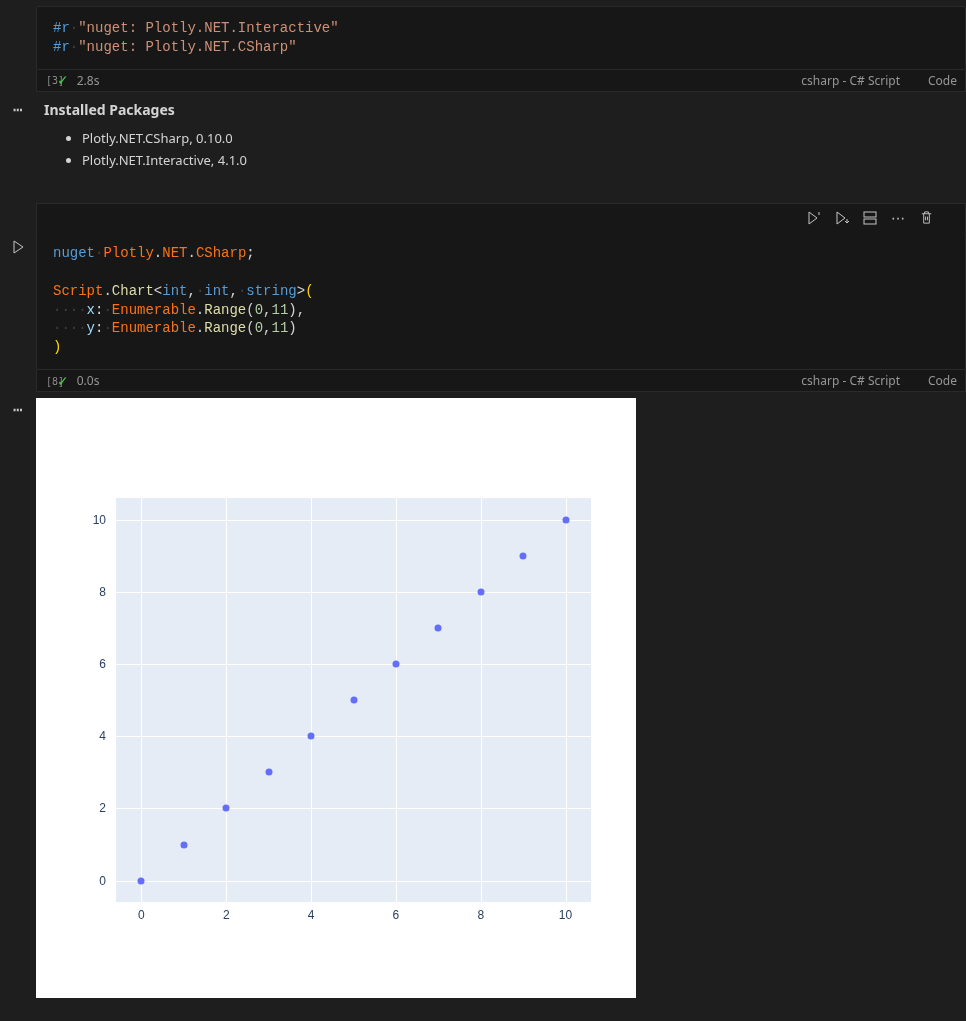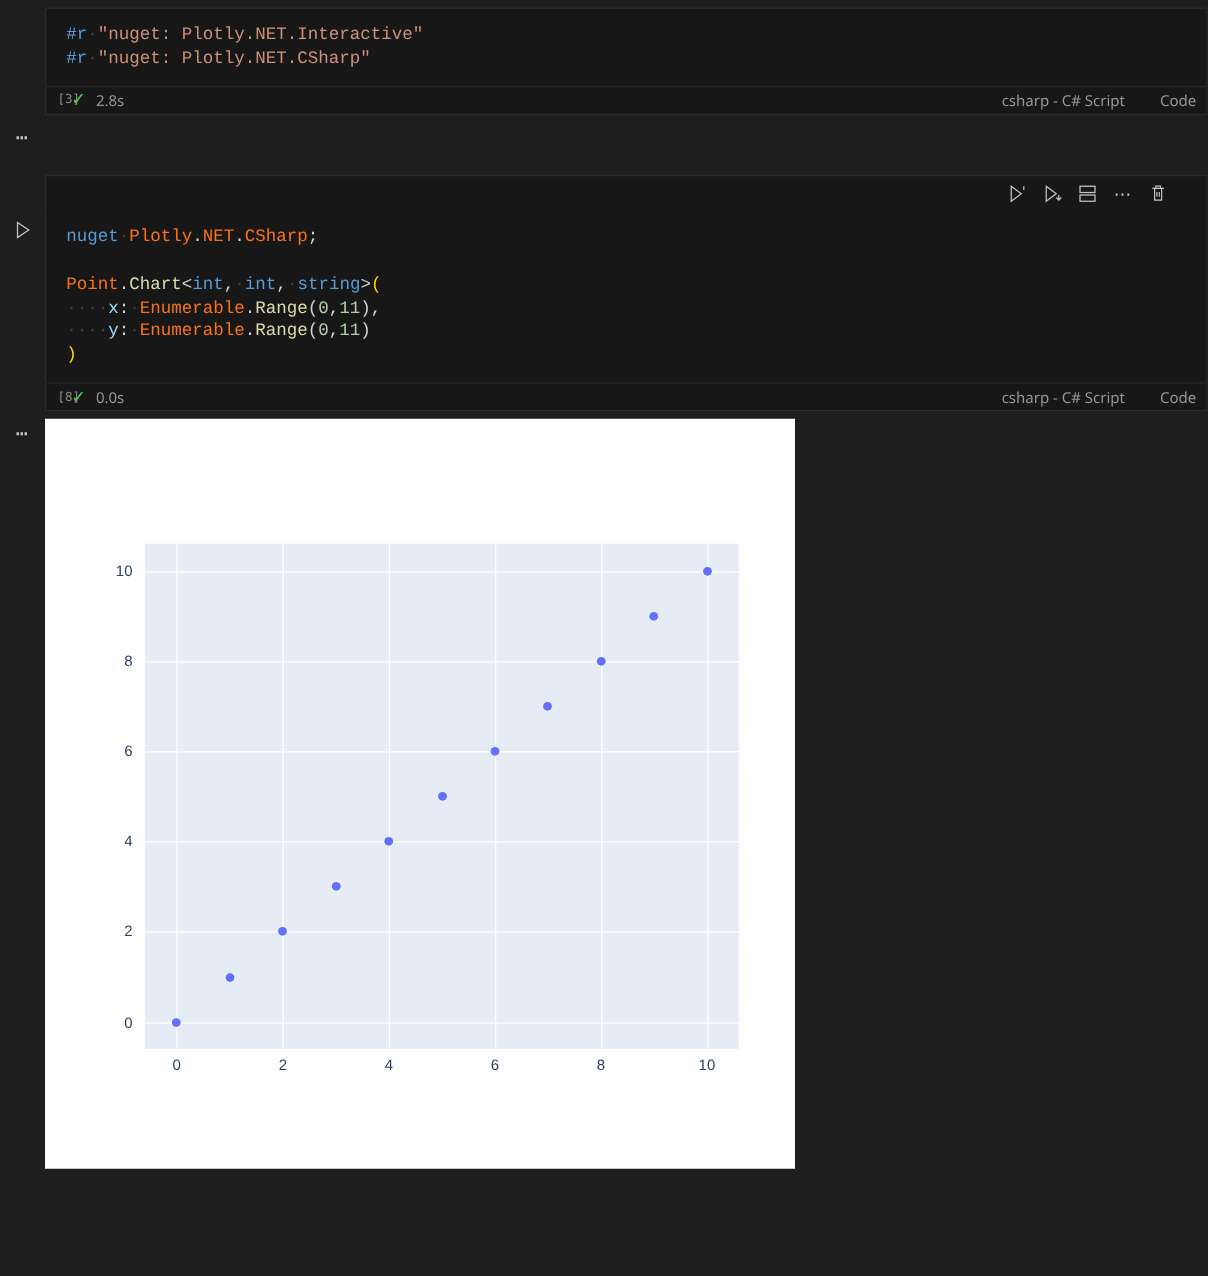--- a/index.html
+++ b/index.html
@@ -205,20 +205,27 @@
     </span>
     <span class="lang-tags">
       <span>csharp - C# Script</span>
       <span>Code</span>
     </span>
   </div>
   <div class="output-block">
     <div class="output-gutter">
       <span class="dots">⋯</span>
     </div>
+    <div class="output-content">
+      <h4>Installed Packages</h4>
+      <ul>
+        <li>Plotly.NET.CSharp, 0.10.0</li>
+        <li>Plotly.NET.Interactive, 4.1.0</li>
+      </ul>
+    </div>
   </div>
 </div>
 
 <div class="cell" style="margin-top:20px;">
   <div class="cell-toolbar">
     <button class="tb-btn">
         <svg width="16" height="16" viewBox="0 0 16 16" fill="none">
           <path d="M3 2l8 6-8 6V2z" stroke="currentColor" stroke-width="1"></path>
           <path d="M13 2v3" stroke="currentColor" stroke-width="1"></path>
         </svg>
@@ -245,21 +252,21 @@
   <div class="cell-body">
     <div class="gutter">
       <button class="run-btn">
         <svg width="16" height="16" viewBox="0 0 16 16" fill="none">
             <path d="M4 2l9 6-9 6V2z" stroke="currentColor" stroke-width="1"></path>
           </svg>
       </button>
     </div>
 <div class="code-area" style="border-top:none;"><span class="kw">nuget</span><span class="guide">·</span><span class="cls">Plotly</span><span class="p">.</span><span class="cls">NET</span><span class="p">.</span><span class="cls">CSharp</span><span class="p">;</span>
 
-<span class="cls">Point</span><span class="p">.</span><span class="fn">Chart</span><span class="p">&lt;</span><span class="kw">int</span><span class="p">,</span><span class="guide">·</span><span class="kw">int</span><span class="p">,</span><span class="guide">·</span><span class="kw">string</span><span class="p">&gt;</span><span class="y">(</span>
+<span class="cls">Script</span><span class="p">.</span><span class="fn">Chart</span><span class="p">&lt;</span><span class="kw">int</span><span class="p">,</span><span class="guide">·</span><span class="kw">int</span><span class="p">,</span><span class="guide">·</span><span class="kw">string</span><span class="p">&gt;</span><span class="y">(</span>
 <span class="guide">····</span><span class="par">x</span><span class="p">:</span><span class="guide">·</span><span class="cls">Enumerable</span><span class="p">.</span><span class="fn">Range</span><span class="p">(</span><span class="num">0</span><span class="p">,</span><span class="num">11</span><span class="p">),</span>
 <span class="guide">····</span><span class="par">y</span><span class="p">:</span><span class="guide">·</span><span class="cls">Enumerable</span><span class="p">.</span><span class="fn">Range</span><span class="p">(</span><span class="num">0</span><span class="p">,</span><span class="num">11</span><span class="p">)</span>
 <span class="y">)</span></div>
   </div>
   <div class="status-row">
     <span class="exec-count">[8]</span>
     <span class="status-inner">
       <span class="check">✓</span>
       <span>0.0s</span>
     </span>

